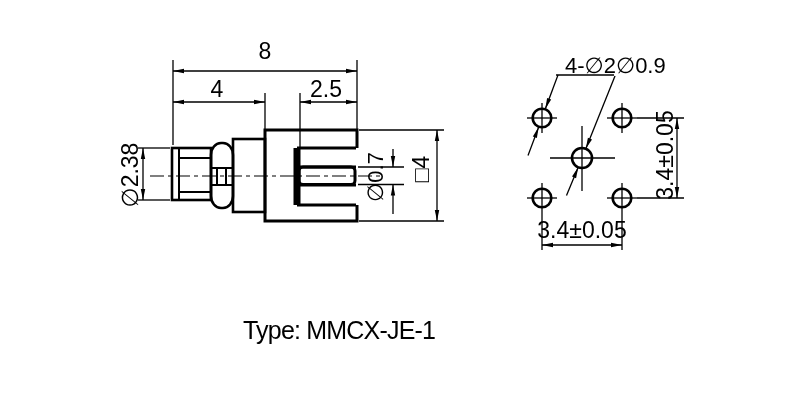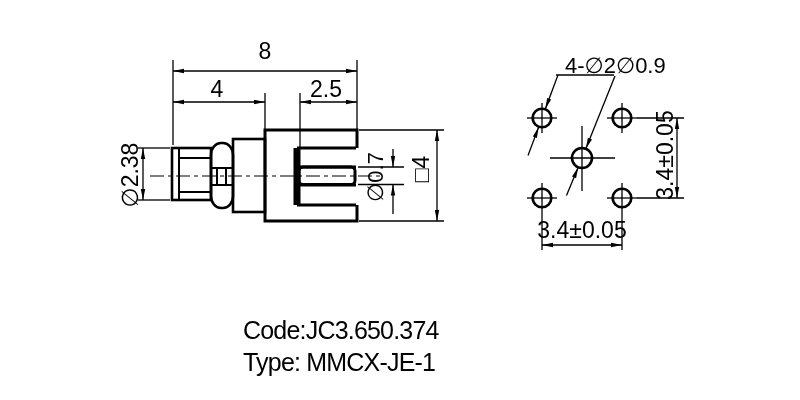--- a/index.html
+++ b/index.html
@@ -162,17 +162,16 @@
 
   <div id="holes-callout">
     <span>4-∅2</span><span class="gap">∅0.9</span>
   </div>
 
   <div class="lbl" style="left:582px;top:230px;font-size:23px;">3.4±0.05</div>
 
   <div class="lbl rot" style="left:665px;top:155px;font-size:23px;">3.4±0.05</div>
 
   <div id="title-block">
-    <div>Code:JC3.650.374</div>
     <div>Type: MMCX-JE-1</div>
   </div>
 
 </div>
 
 </body></html>

